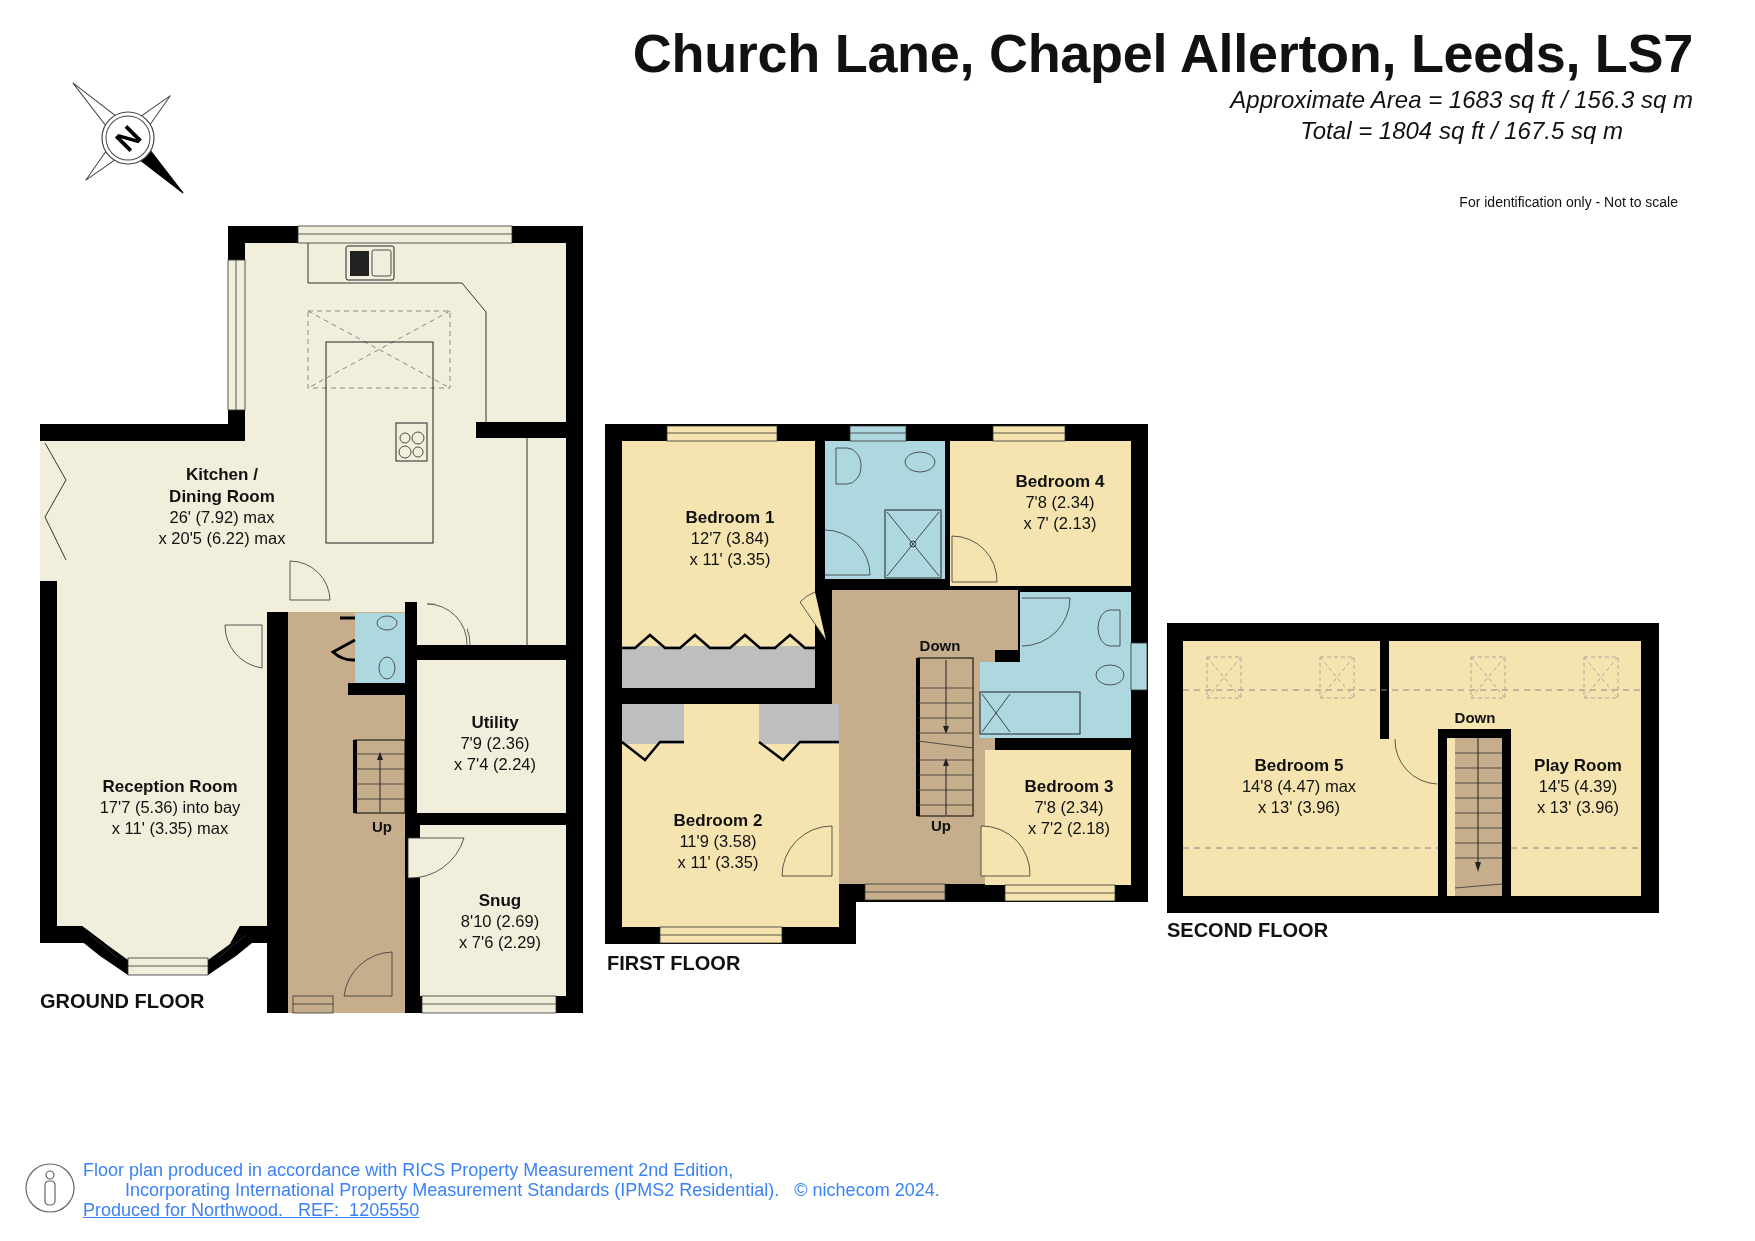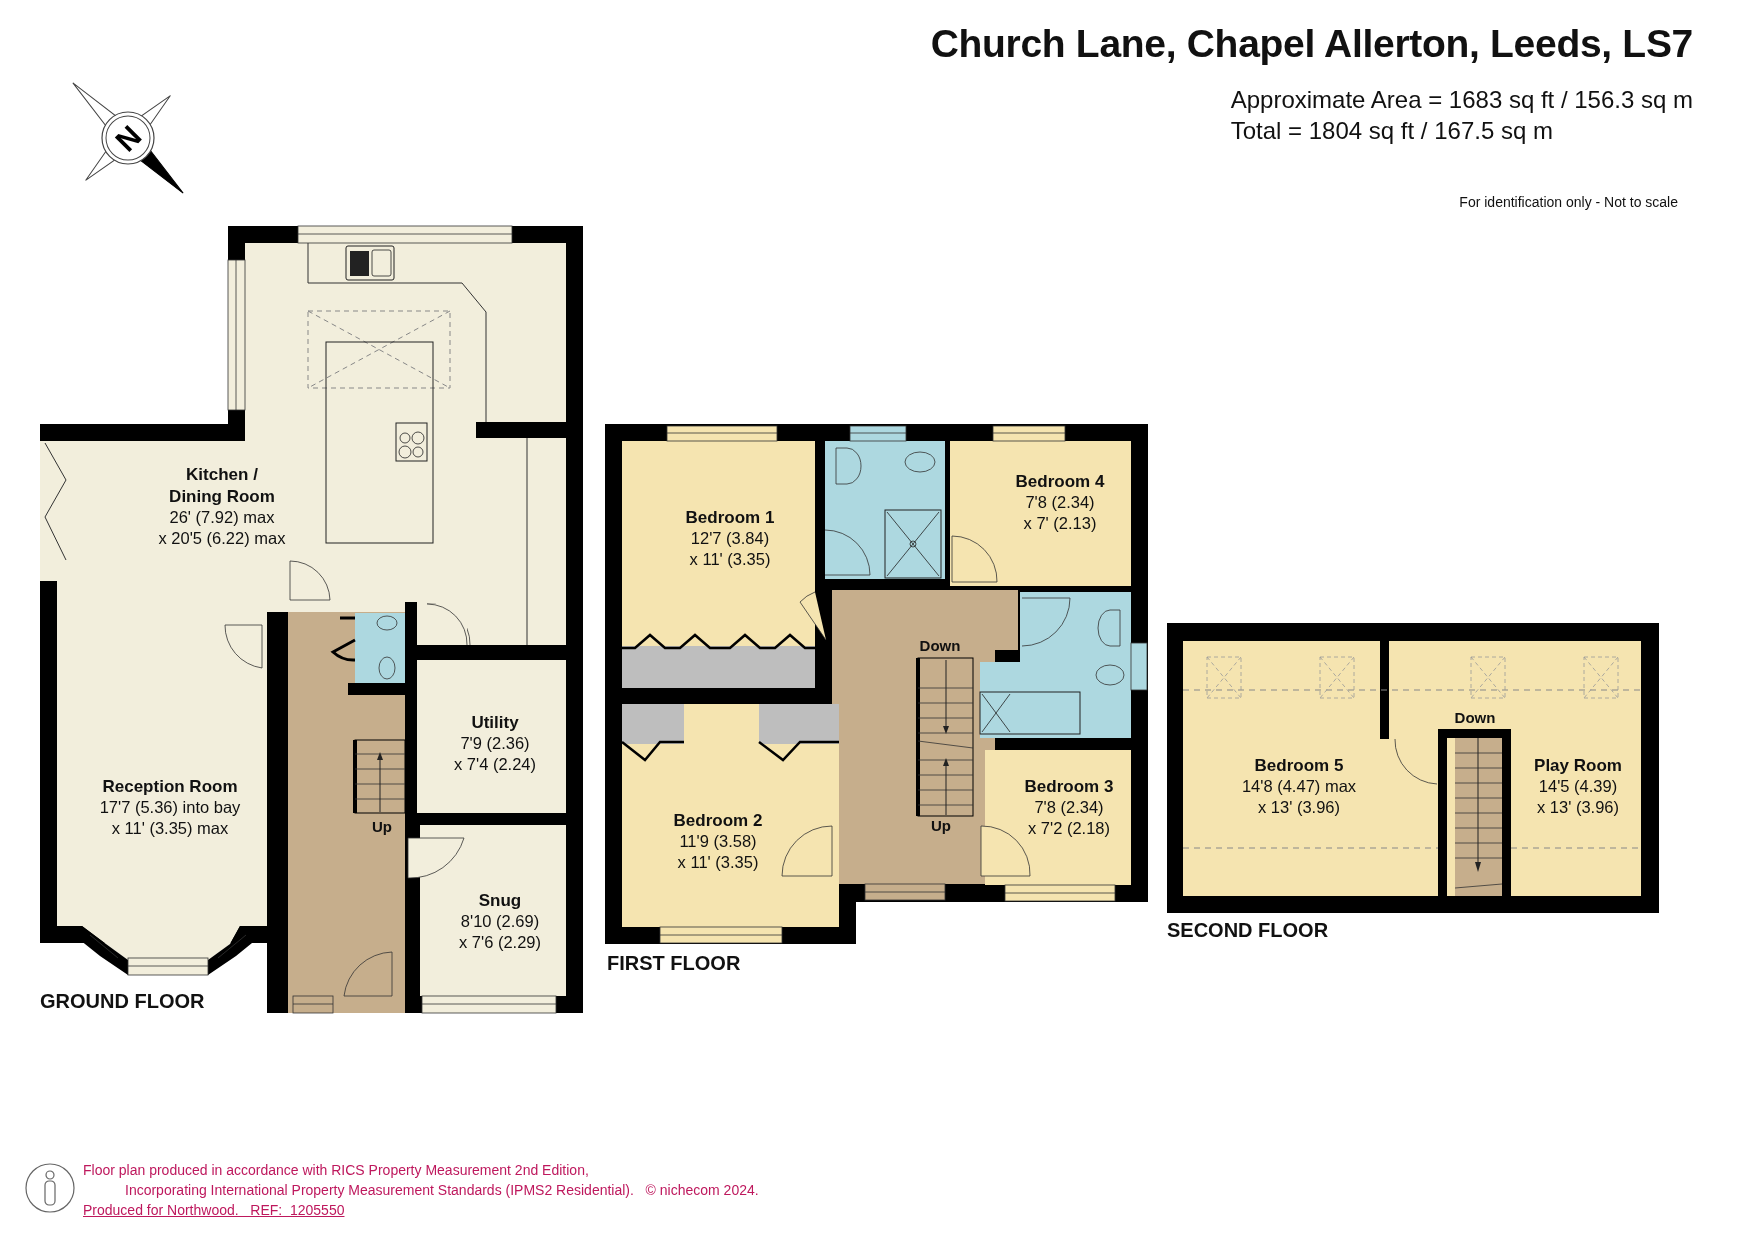--- a/index.html
+++ b/index.html
@@ -1,21 +1,21 @@
 <!DOCTYPE html>
 <html><head>
 <meta charset="utf-8">
 <style>
   html, body { margin:0; padding:0; background:#ffffff; }
   body { width:1755px; height:1241px; position:relative; overflow:hidden; font-family:"Liberation Sans", sans-serif; }
-  .title { position:absolute; right:62px; top:22px; font-size:39px; font-weight:bold; color:#111; letter-spacing:-0.3px; white-space:nowrap; }
-  .area-lines { position:absolute; right:62px; top:84px; text-align:left; color:#111; font-size:24px; line-height:31px; }
+  .title { position:absolute; right:62px; top:22px; font-size:54px; font-weight:bold; color:#111; letter-spacing:-0.3px; white-space:nowrap; }
+  .area-lines { position:absolute; right:62px; top:84px; text-align:center; color:#111; font-size:24px; line-height:31px;font-style:italic; }
   .disclaimer { position:absolute; right:77px; top:182px; font-size:14px; color:#111;margin-top:12px; }
   .footer { position:absolute; left:28px; top:1160px; }
-  .footer .txt { position:absolute; left:55px; top:0; font-size:14px; color:#be185d; line-height:20px; white-space:nowrap; }
+  .footer .txt { position:absolute; left:55px; top:0; font-size:18px; color:#3b82f6; line-height:20px; white-space:nowrap; }
   svg text { font-family:"Liberation Sans", sans-serif; }
   .rname { font-weight:bold; font-size:17px; fill:#111; text-anchor:middle; }
   .rdim { font-size:16.5px; fill:#111; text-anchor:middle; }
   .flabel { font-weight:bold; font-size:20px; fill:#111; }
   .stair { font-weight:bold; font-size:15px; fill:#111; text-anchor:middle; }
 </style>
 </head>
 <body>
 
 <div class="title">Church Lane, Chapel Allerton, Leeds, LS7</div>

